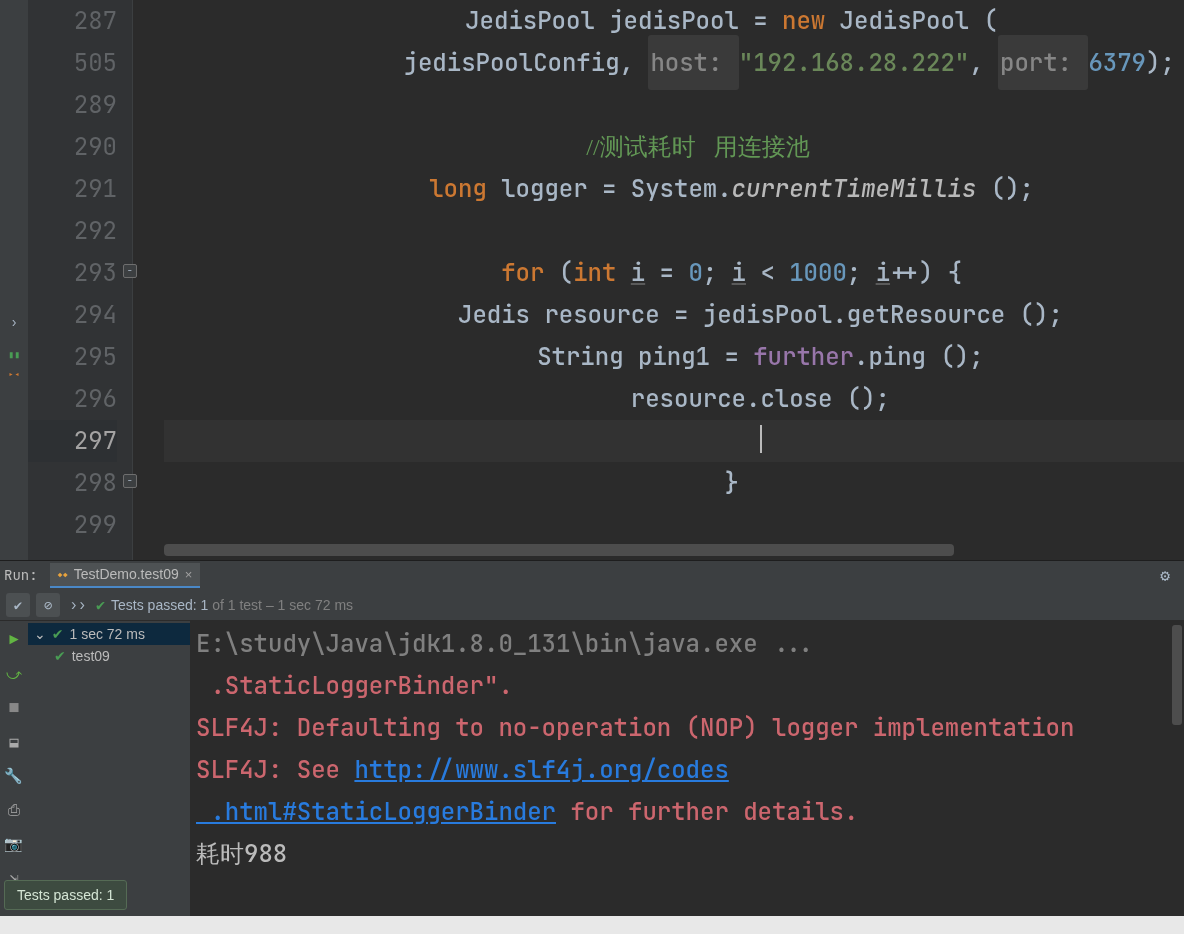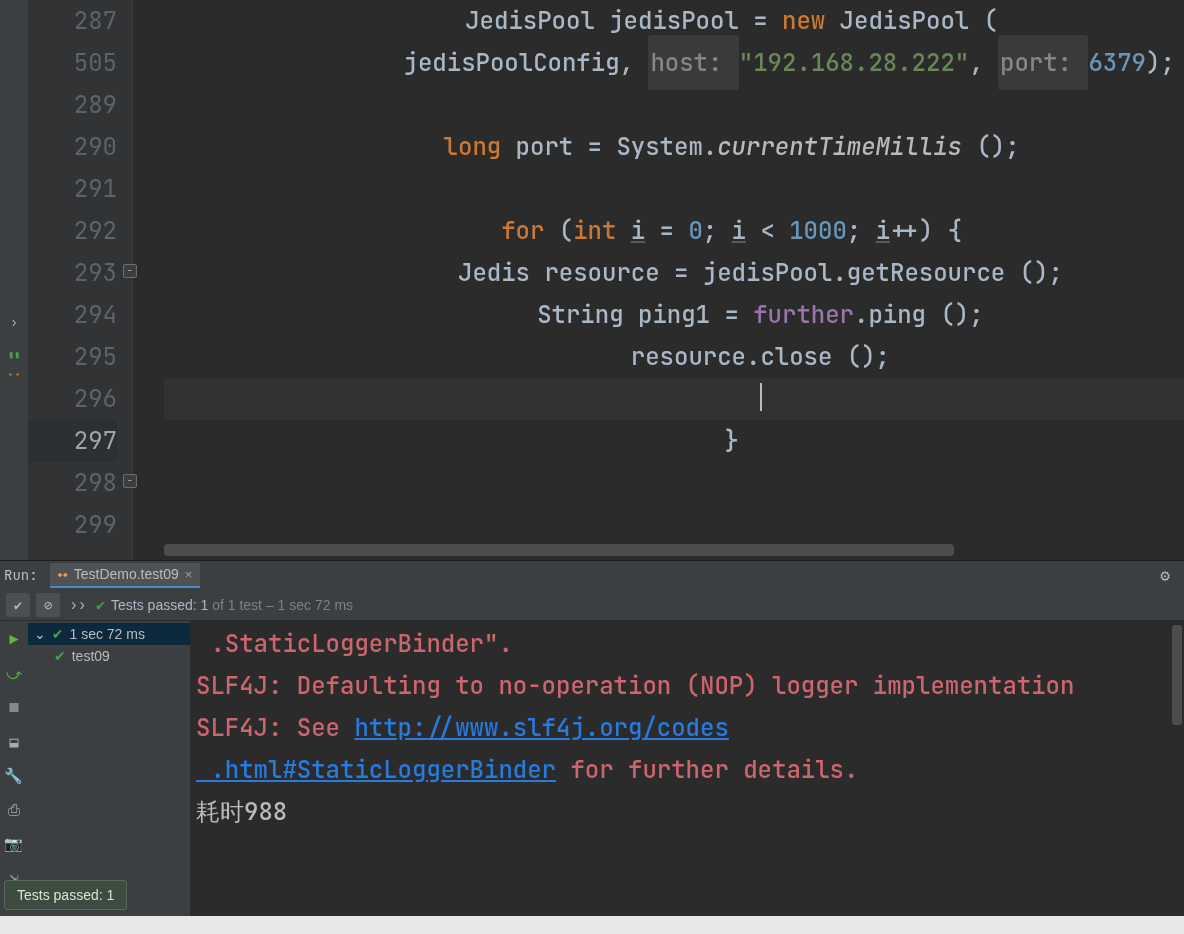--- a/index.html
+++ b/index.html
@@ -163,21 +163,22 @@
       <div class="gl">295</div>
       <div class="gl">296</div>
       <div class="gl mark-current">297</div>
       <div class="gl">298<div class="fold">−</div></div>
       <div class="gl">299</div>
     </div>
   <div class="code" id="code">
       <div class="code-line"><span class="ident">        JedisPool jedisPool = </span><span class="kw">new </span><span class="ident">JedisPool (</span></div>
       <div class="code-line"><span class="ident">                jedisPoolConfig, </span><span class="param-hint">host: </span><span class="str">"192.168.28.222"</span><span class="ident">, </span><span class="param-hint">port: </span><span class="num">6379</span><span class="ident">);</span></div>
       <div class="code-line"></div>
-      <div class="code-line"><span class="ident">        </span><span class="kw">long </span><span class="ident">port = System.</span><span class="static-m">currentTimeMillis</span><span class="ident"> ();</span></div>
+      <div class="code-line"><span class="comment">        //测试耗时   用连接池</span></div>
+      <div class="code-line"><span class="ident">        </span><span class="kw">long </span><span class="ident">logger = System.</span><span class="static-m">currentTimeMillis</span><span class="ident"> ();</span></div>
       <div class="code-line"></div>
       <div class="code-line"><span class="ident">        </span><span class="kw">for </span><span class="ident">(</span><span class="kw">int </span><span class="var-u">i</span><span class="ident"> = </span><span class="num">0</span><span class="ident">; </span><span class="var-u">i</span><span class="ident"> &lt; </span><span class="num">1000</span><span class="ident">; </span><span class="var-u">i</span><span class="ident">++) {</span></div>
       <div class="code-line"><span class="ident">            Jedis resource = jedisPool.getResource ();</span></div>
       <div class="code-line"><span class="ident">            String </span><span class="ident">ping1</span><span class="ident"> = </span><span class="reuse">further</span><span class="ident">.ping ();</span></div>
       <div class="code-line"><span class="ident">            resource.close ();</span></div>
       <div class="code-line current"><span class="ident">            </span><span class="caret"></span></div>
       <div class="code-line"><span class="ident">        }</span></div>
       <div class="code-line"></div>
     </div>
   <div class="ed-hscroll"></div>
@@ -224,20 +225,21 @@
         <span>1 sec 72 ms</span>
       </div>
       <div class="tree-row" style="padding-left:26px;">
         <span class="chk">✔</span>
         <span>test09</span>
       </div>
     </div>
 
     <div class="console" id="console">
       <div class="con-scroll"></div>
+    <div class="con-line"><span class="c-gray">E:\study\Java\jdk1.8.0_131\bin\java.exe ...</span></div>
         <div class="con-line"><span class="c-red"> .StaticLoggerBinder".</span></div>
         <div class="con-line"><span class="c-red">SLF4J: Defaulting to no-operation (NOP) logger implementation</span></div>
         <div class="con-line"><span class="c-red">SLF4J: See </span><span class="c-blue">http://www.slf4j.org/codes</span></div>
         <div class="con-line"><span class="c-blue"> .html#StaticLoggerBinder</span><span class="c-red"> for further details.</span></div>
         <div class="con-line"><span class="c-white">耗时988</span></div>
       </div>
   </div>
 </div>
 
 <div class="tooltip">

